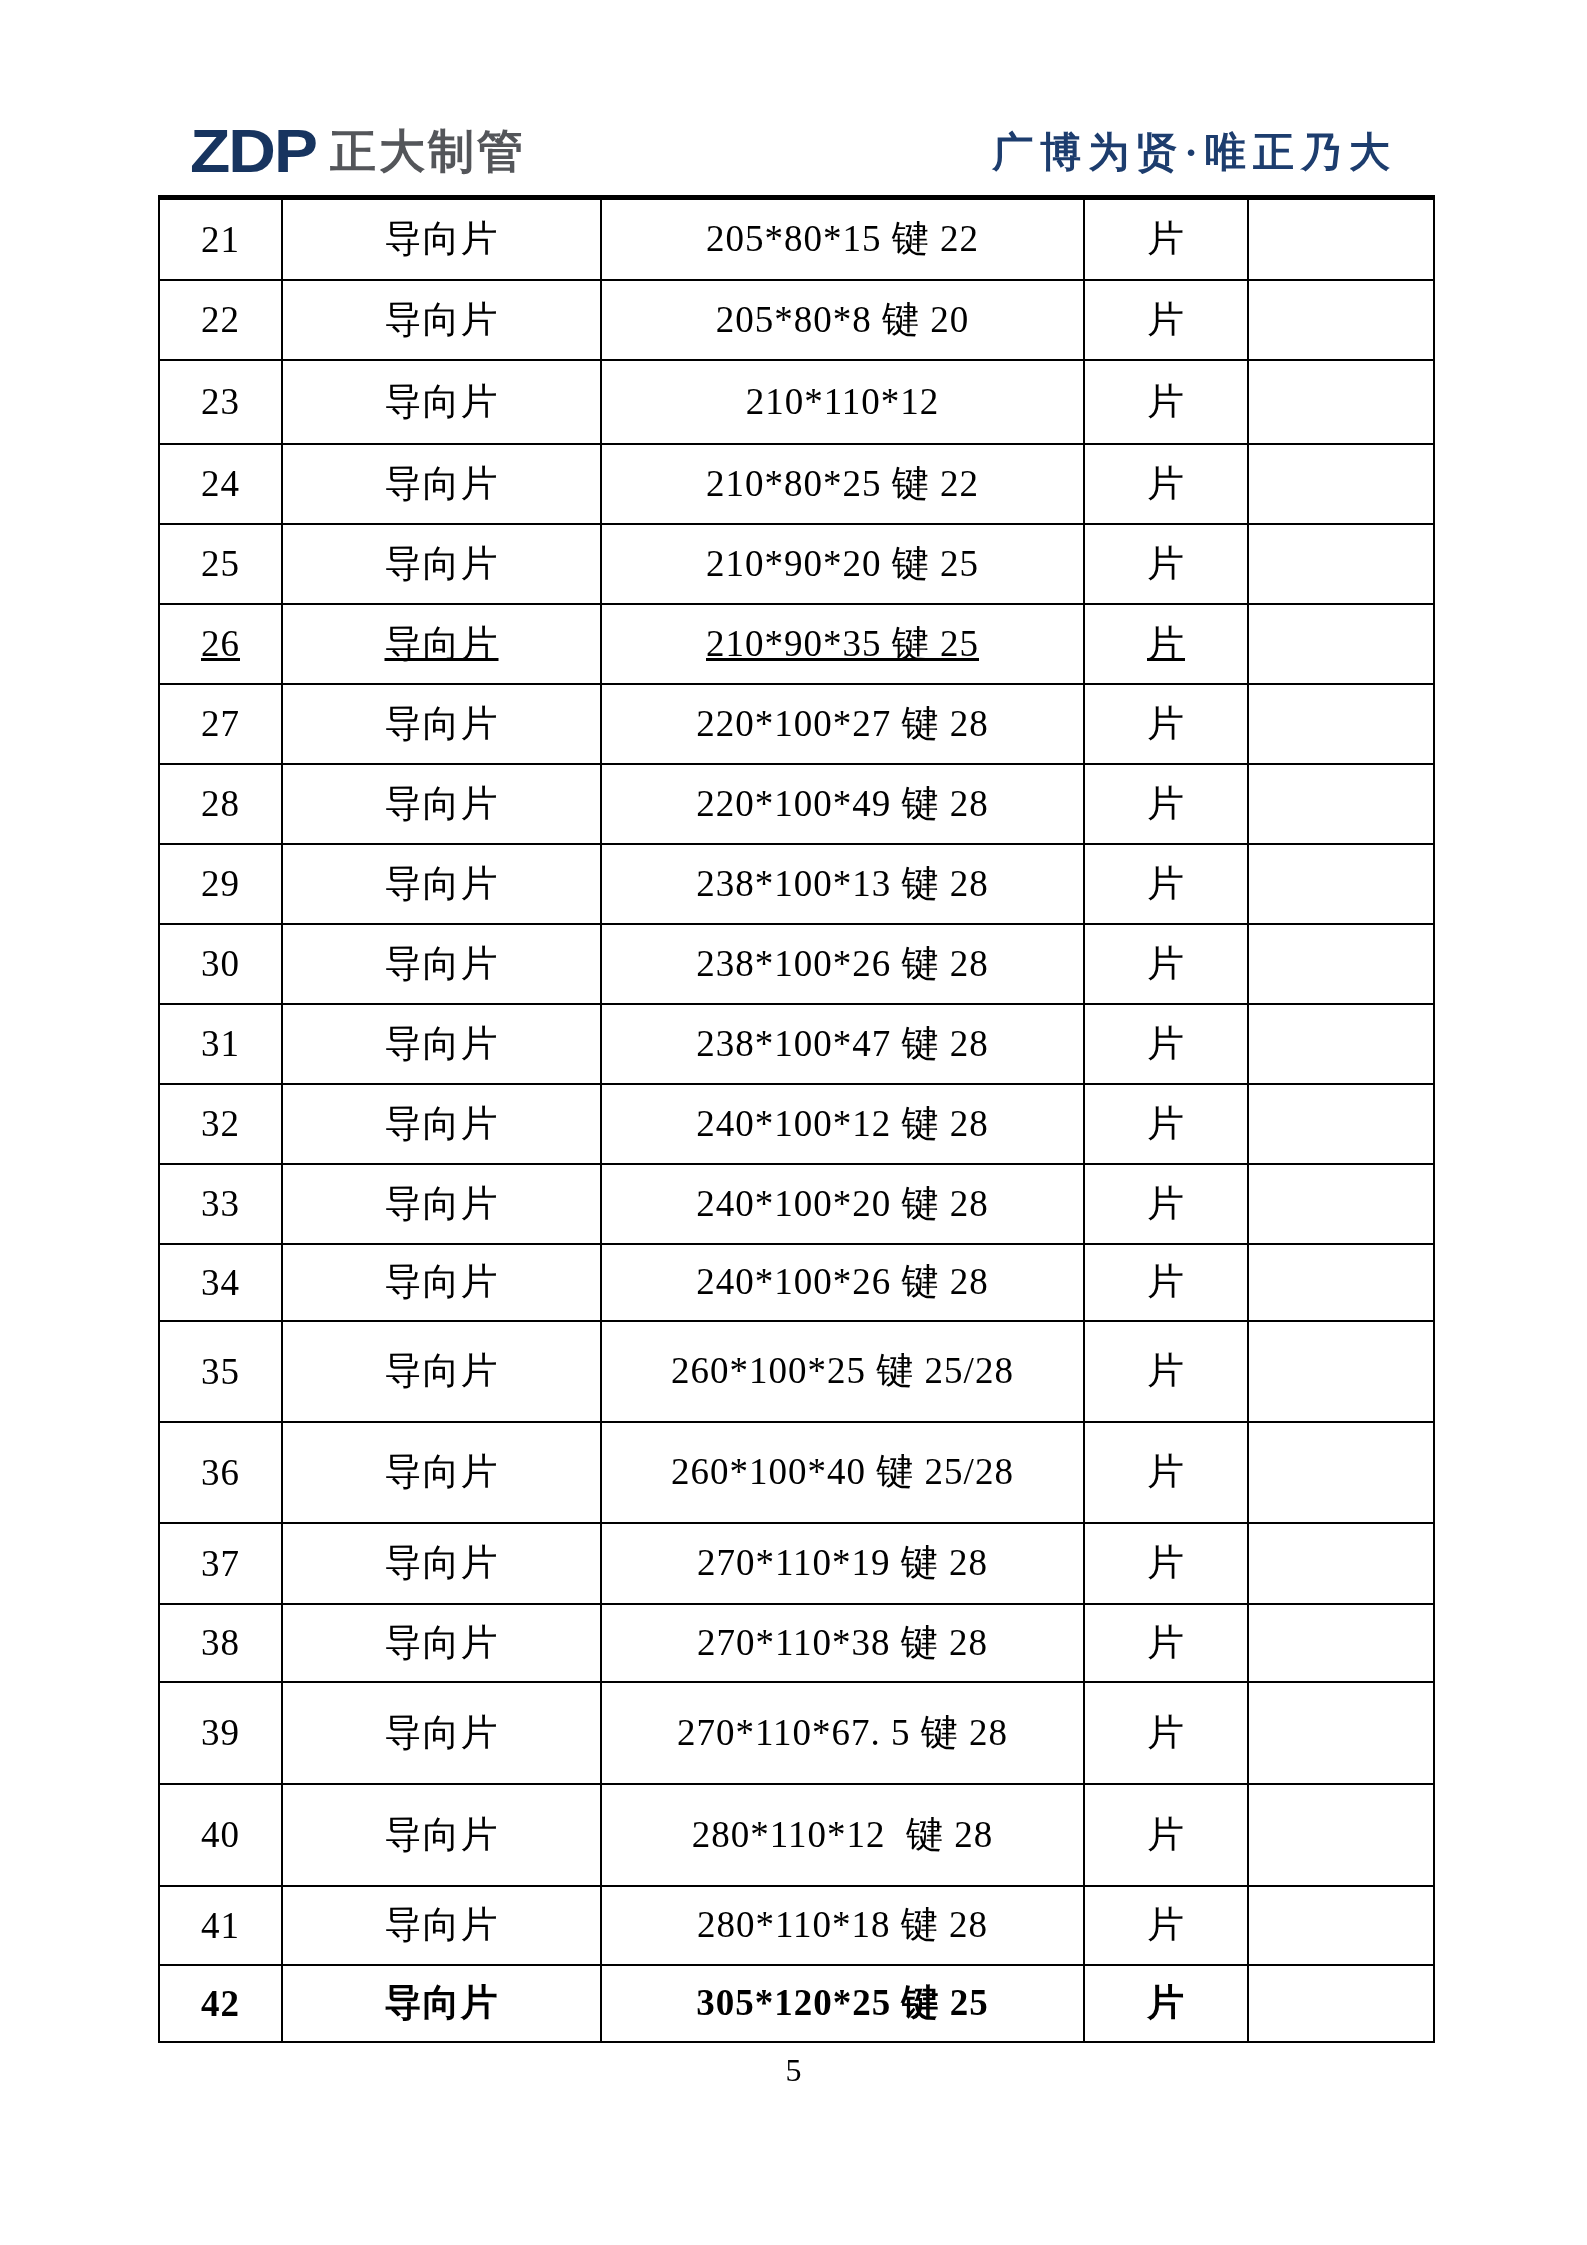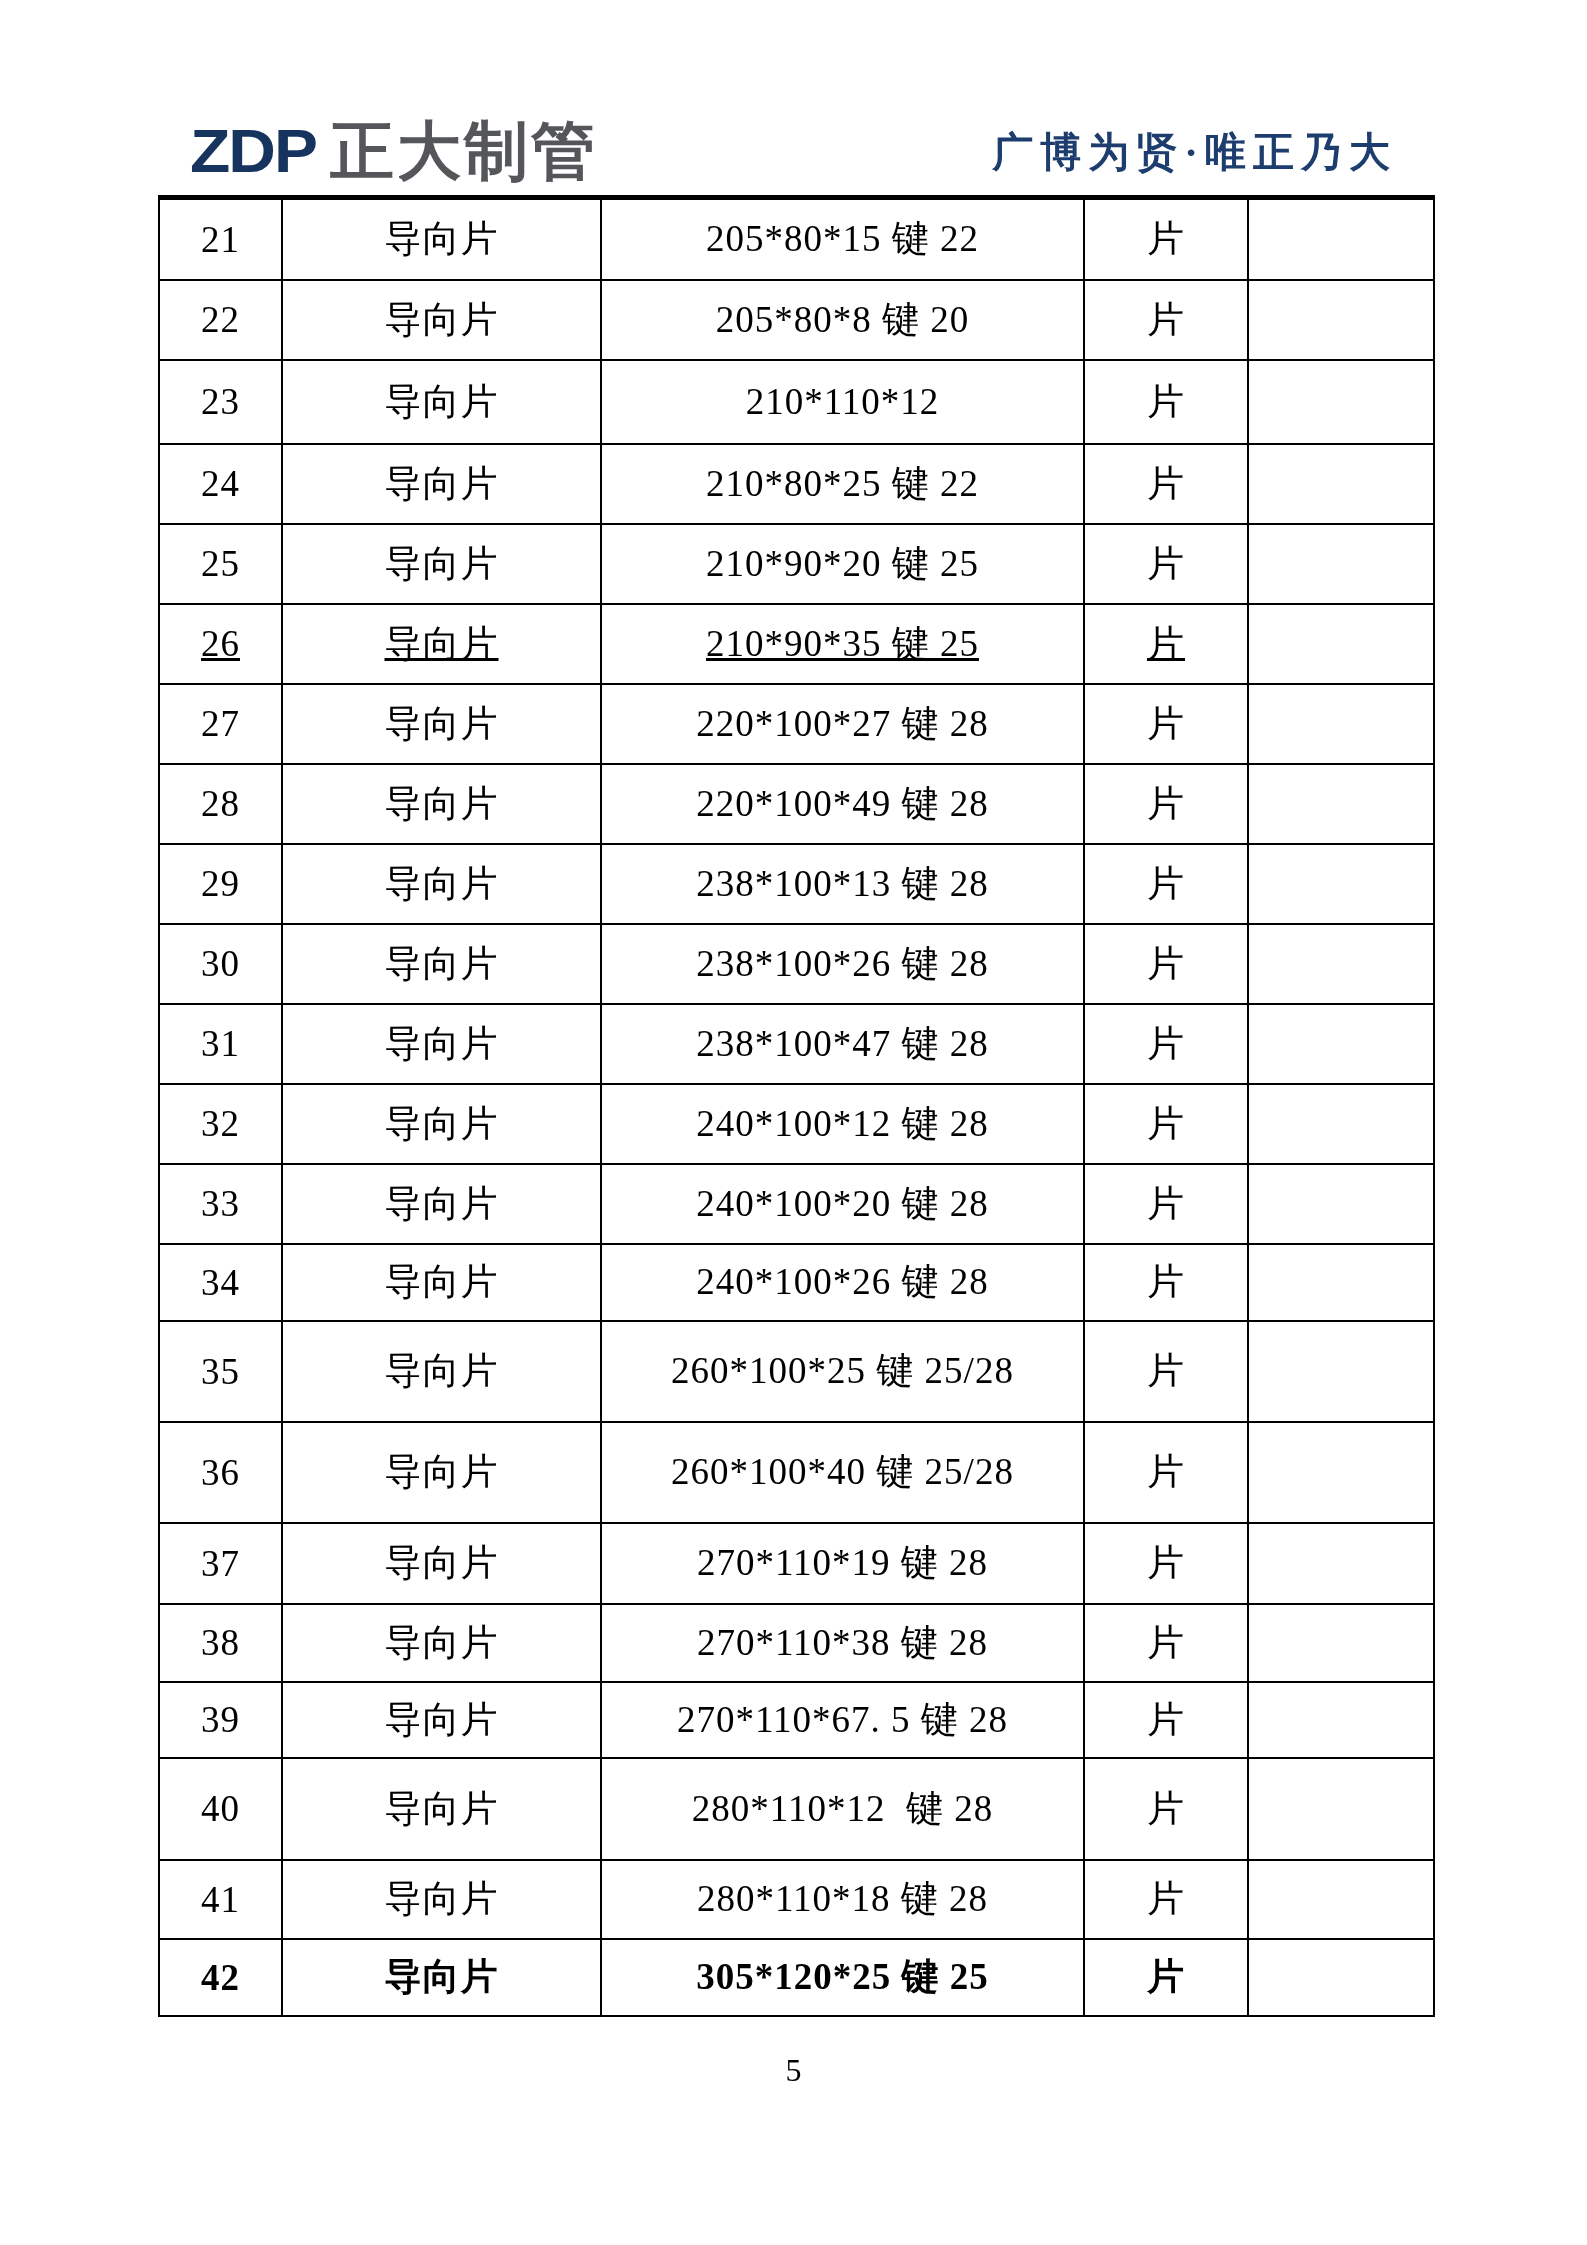--- a/index.html
+++ b/index.html
@@ -12,21 +12,21 @@
     position:absolute;left:190px;top:118px;height:66px;
     display:flex;align-items:center;gap:14px;white-space:nowrap;
   }
   .logo-zdp{
     font-family:"Liberation Sans","DejaVu Sans",sans-serif;
     font-weight:bold;font-size:66px;line-height:1;letter-spacing:-2px;
     transform:scaleY(.92);
   }
   .logo-cn{
     font-family:"Liberation Sans","DejaVu Sans",sans-serif;
-    font-weight:bold;font-size:64px;line-height:1;letter-spacing:3px;
+    font-weight:bold;font-size:46px;line-height:1;letter-spacing:3px;
   }
   .hdr-slogan{
     position:absolute;right:190px;top:132px;
     font-family:"Liberation Serif","DejaVu Serif",serif;
     font-weight:bold;font-size:41px;line-height:1;letter-spacing:7px;
     white-space:nowrap;
   }
   
   table.parts{
     position:absolute;left:158px;top:195px;width:1275px;
@@ -187,21 +187,21 @@
           <td class="c-unit">片</td>
           <td class="c-note"></td>
         </tr>
         <tr style="height: 78px;">
           <td class="c-no">38</td>
           <td class="c-name">导向片</td>
           <td class="c-spec">270*110*38 键 28</td>
           <td class="c-unit">片</td>
           <td class="c-note"></td>
         </tr>
-        <tr style="height: 76px; border-radius: 22px;">
+        <tr style="height: 102px; border-radius: 22px;">
           <td class="c-no">39</td>
           <td class="c-name">导向片</td>
           <td class="c-spec">270*110*67. 5 键 28</td>
           <td class="c-unit">片</td>
           <td class="c-note"></td>
         </tr>
         <tr style="height: 102px;">
           <td class="c-no">40</td>
           <td class="c-name">导向片</td>
           <td class="c-spec">280*110*12  键 28</td>

